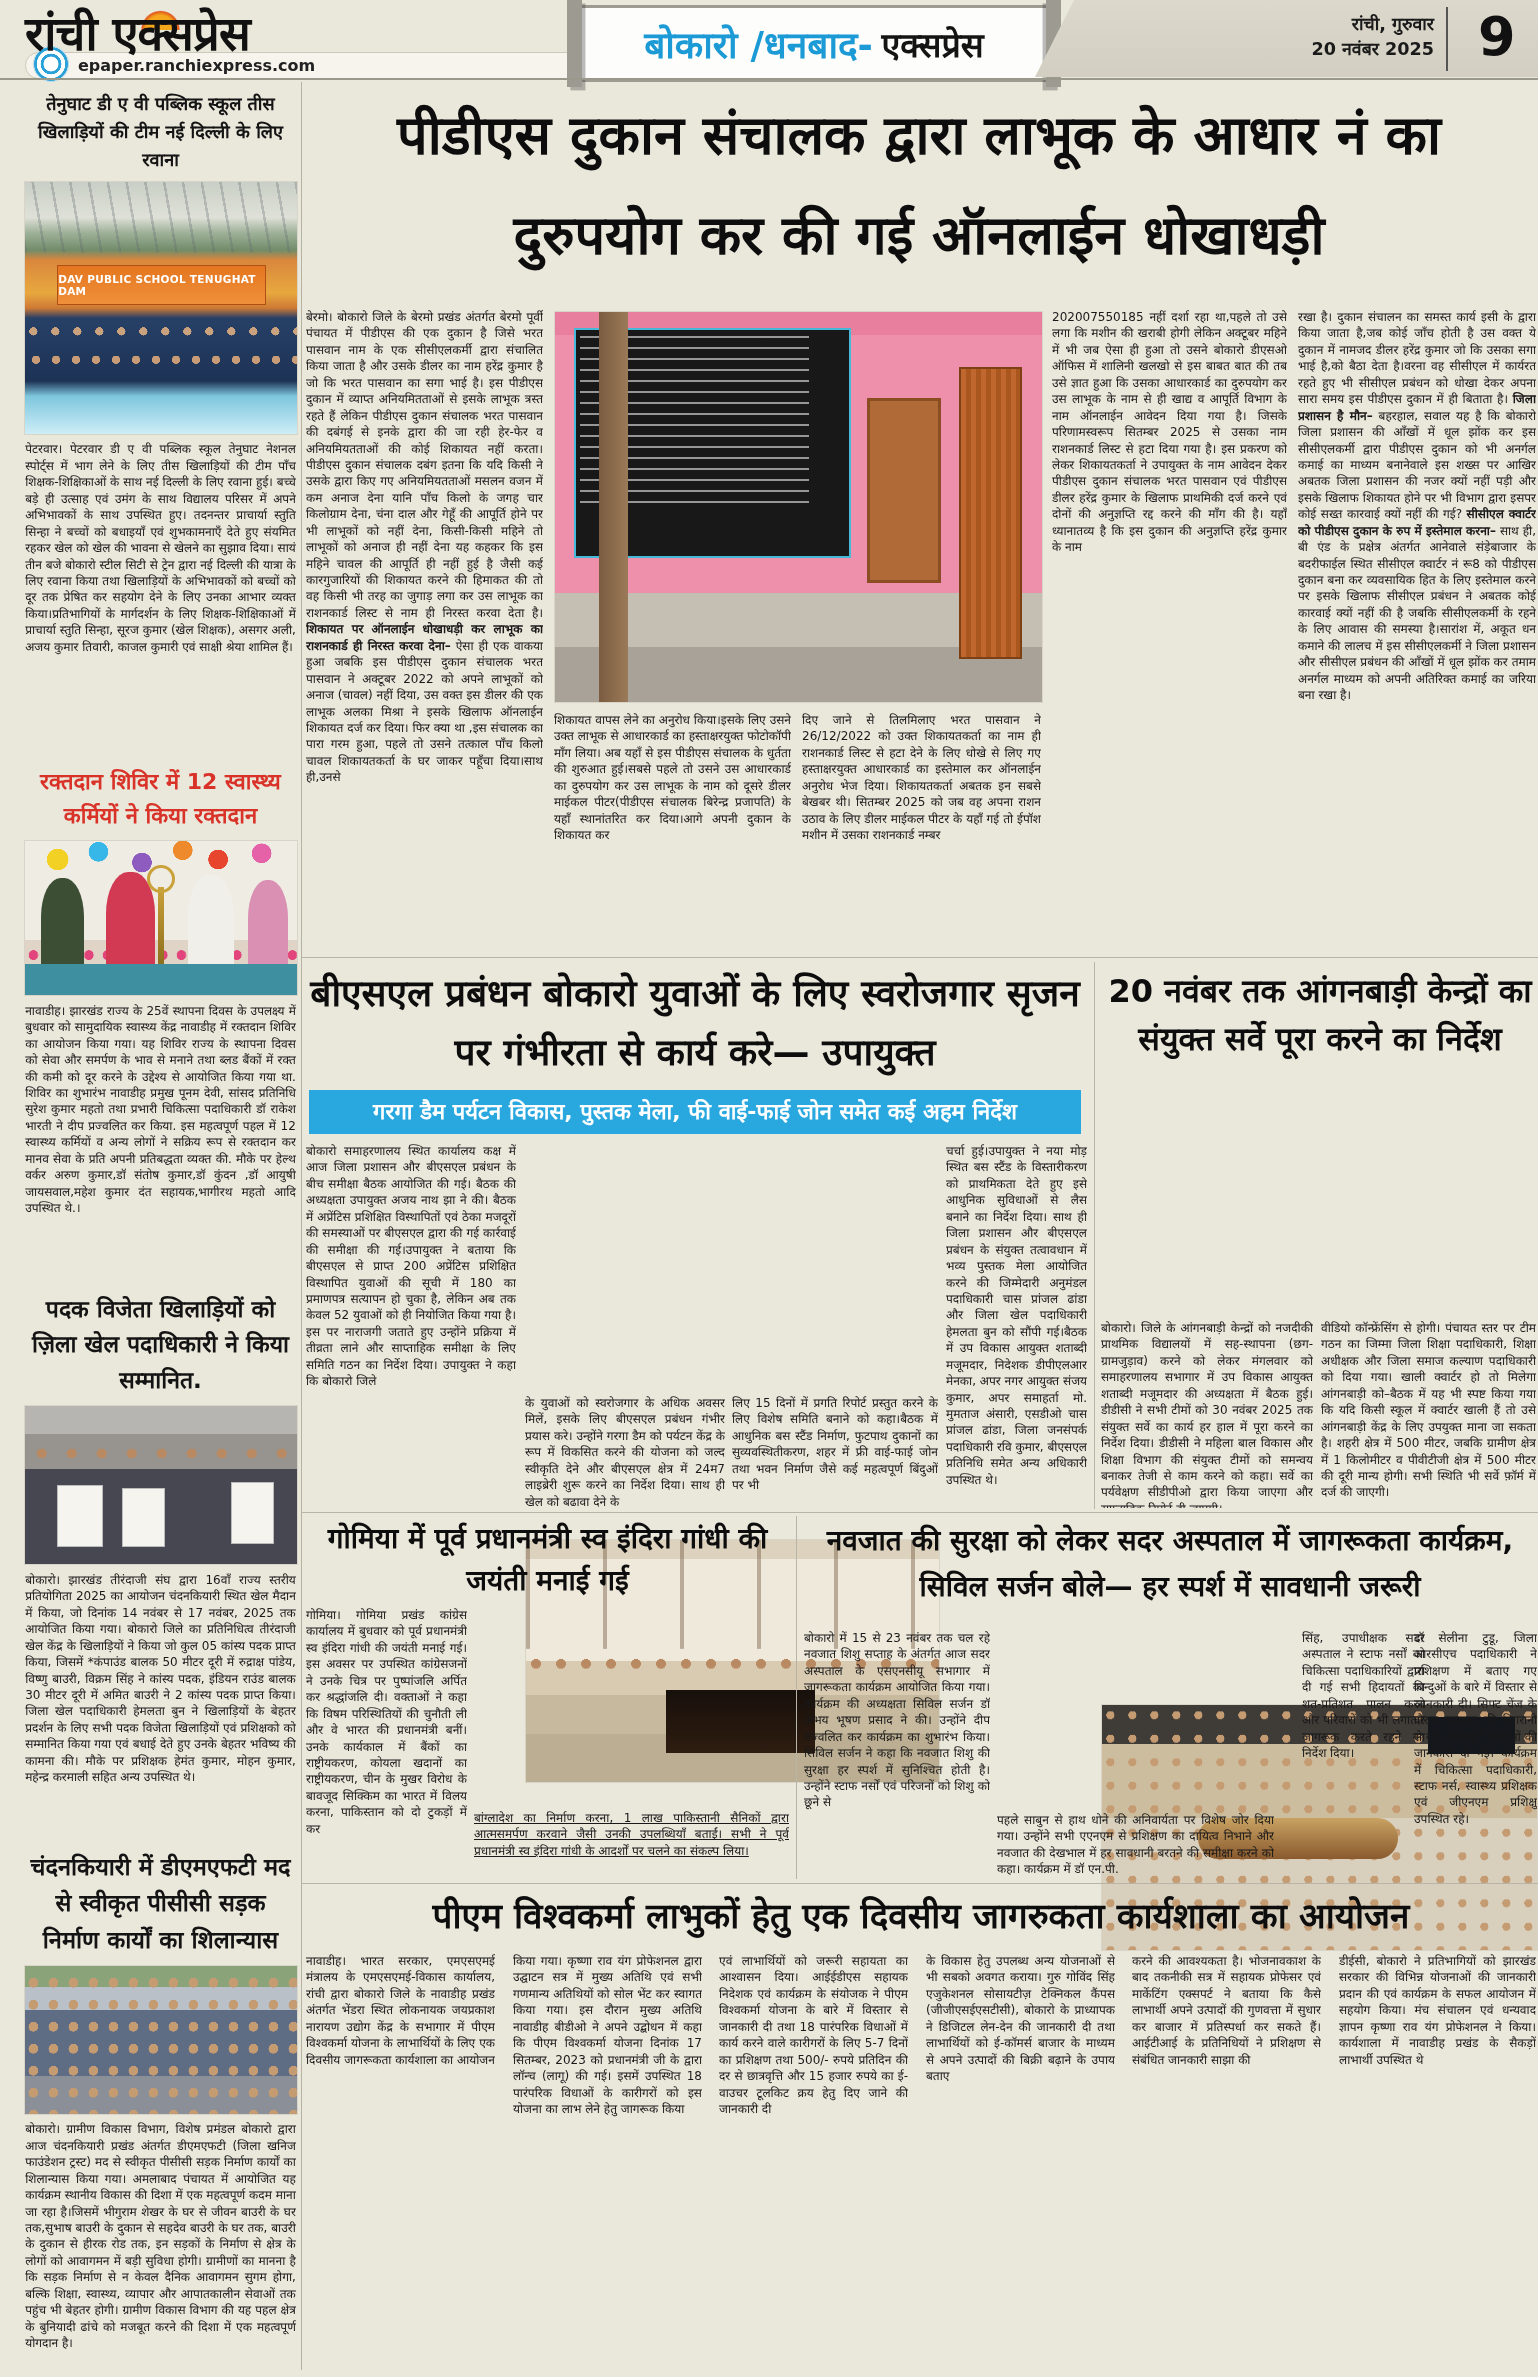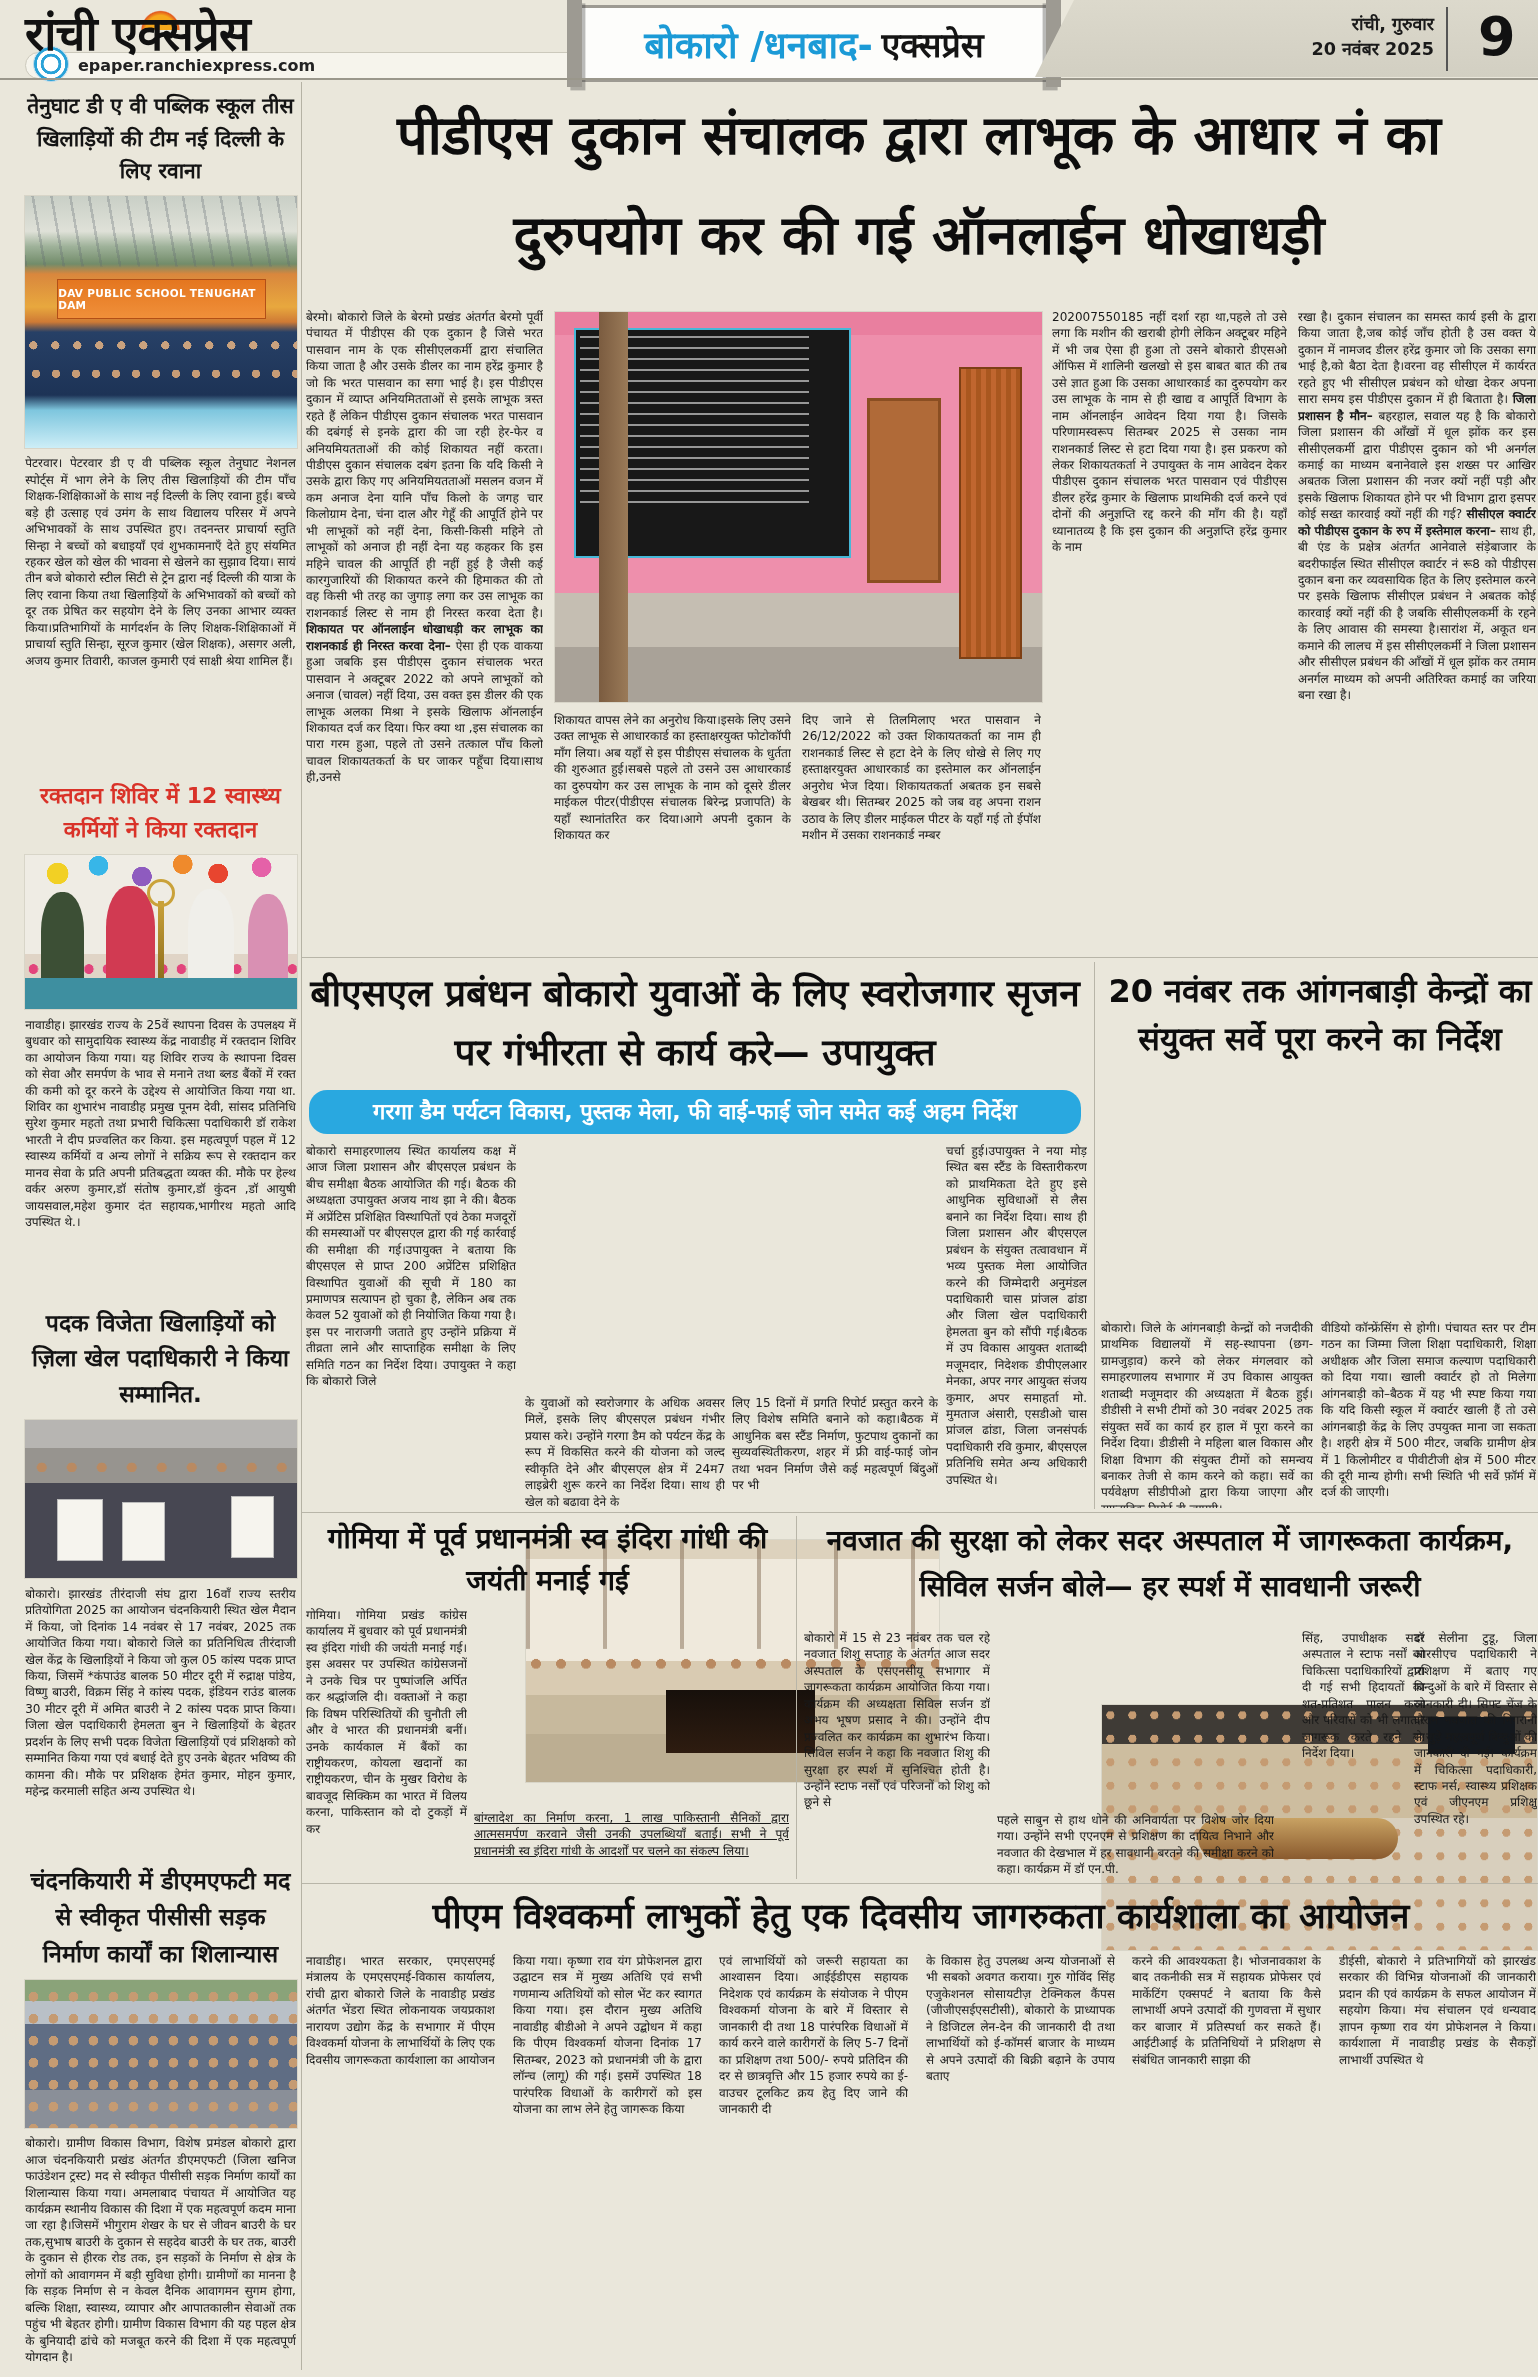--- a/index.html
+++ b/index.html
@@ -105,21 +105,21 @@
       background:linear-gradient(#17100b,#2e1c10); }
   .ph-angan {
     background:
       radial-gradient(circle 4.2px at 8.4px 6.7px, #c59b72 95%, rgba(0,0,0,0)) 0 44%/22px 23.5px repeat,
       linear-gradient(180deg,#3f3b36 0 16%,#cdbd9f 16% 46%,#d8cfbd 46% 100%);
   }
   .ph-angan .table-long { position:absolute; left:22%; top:46%; width:46%; height:17%;
       background:linear-gradient(#c8a263,#8a5a2e); border-radius:34px; }
   .ph-angan .tv { position:absolute; right:5%; top:5%; width:20%; height:15%; background:#14181d; }
 
-  .bsl-banner { background:#29a8e0; color:#ffffff; font-weight:800; text-align:center; overflow:hidden;border-radius:18px; }
+  .bsl-banner { background:#29a8e0; color:#ffffff; font-weight:800; text-align:center; overflow:hidden; }
 </style>
 </head>
 <body>
 
 <div class="page">
 
   <div class="abs" style="left:0;top:0;width:1539px;height:77px;">
     <div class="abs" style="left:25px;top:8.4px;width:269px;height:44px;">
       <div class="sun"></div>
       <div class="logo-title">रांची एक्सप्रेस</div>
@@ -140,21 +140,21 @@
         <div>20 नवंबर 2025</div>
       </div>
       <div class="date-sep"></div>
       <div class="page-num">9</div>
     </div>
   </div>
   <div class="rule-h" style="left:0;top:78px;width:1539px;"></div>
 
   <div class="sidebar">
 
-    <div class="sb-hl" style="font-size:21px;">तेनुघाट डी ए वी पब्लिक स्कूल तीस खिलाड़ियों की टीम नई दिल्ली के लिए रवाना</div>
+    <div class="sb-hl" style="font-size:18px;">तेनुघाट डी ए वी पब्लिक स्कूल तीस खिलाड़ियों की टीम नई दिल्ली के लिए रवाना</div>
     <div class="ph ph-team">
       <div class="banner">DAV PUBLIC SCHOOL TENUGHAT DAM</div>
     </div>
     <div class="body-text sb-body" style="height:312px;">पेटरवार। पेटरवार डी ए वी पब्लिक स्कूल तेनुघाट नेशनल स्पोर्ट्स में भाग लेने के लिए तीस खिलाड़ियों की टीम पाँच शिक्षक-शिक्षिकाओं के साथ नई दिल्ली के लिए रवाना हुई। बच्चे बड़े ही उत्साह एवं उमंग के साथ विद्यालय परिसर में अपने अभिभावकों के साथ उपस्थित हुए। तदनन्तर प्राचार्या स्तुति सिन्हा ने बच्चों को बधाइयाँ एवं शुभकामनाएँ देते हुए संयमित रहकर खेल को खेल की भावना से खेलने का सुझाव दिया। सायं तीन बजे बोकारो स्टील सिटी से ट्रेन द्वारा नई दिल्ली की यात्रा के लिए रवाना किया तथा खिलाड़ियों के अभिभावकों को बच्चों को दूर तक प्रेषित कर सहयोग देने के लिए उनका आभार व्यक्त किया।प्रतिभागियों के मार्गदर्शन के लिए शिक्षक-शिक्षिकाओं में प्राचार्या स्तुति सिन्हा, सूरज कुमार (खेल शिक्षक), असगर अली, अजय कुमार तिवारी, काजल कुमारी एवं साक्षी श्रेया शामिल हैं।</div>
 
     <div class="sb-hl" style="font-size:22px;color:#d93228;">रक्तदान शिविर में 12 स्वास्थ्य कर्मियों ने किया रक्तदान</div>
     <div class="ph ph-lamp">
       <div class="fig" style="left:6%;bottom:20%;width:16%;height:56%;background:#3c4f35;"></div>
       <div class="fig" style="left:30%;bottom:20%;width:18%;height:60%;background:#d13a52;"></div>
       <div class="fig" style="left:60%;bottom:20%;width:17%;height:58%;background:#f0efea;"></div>

